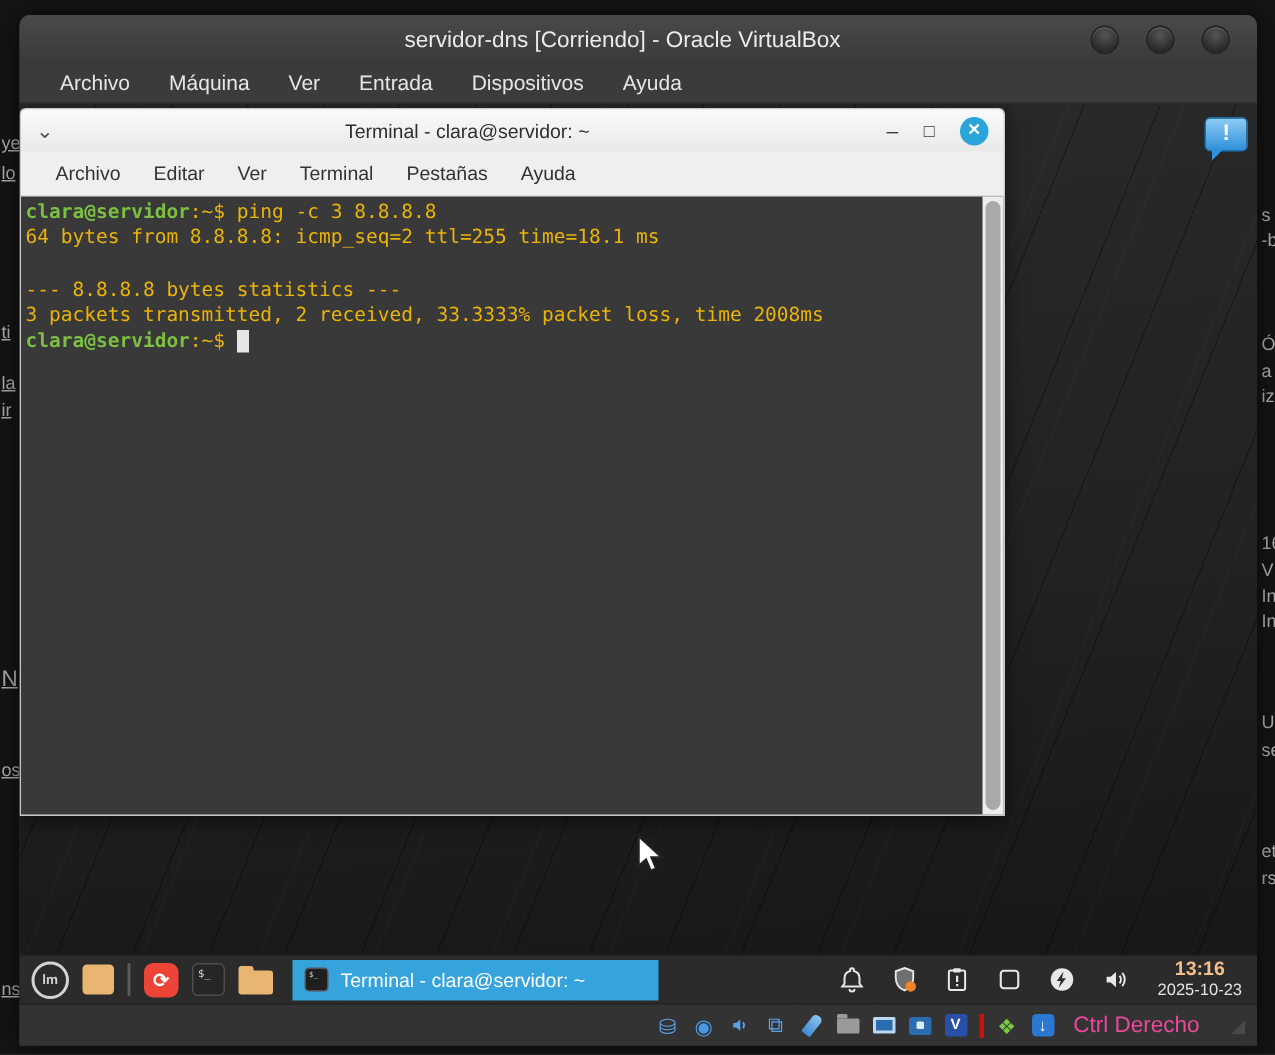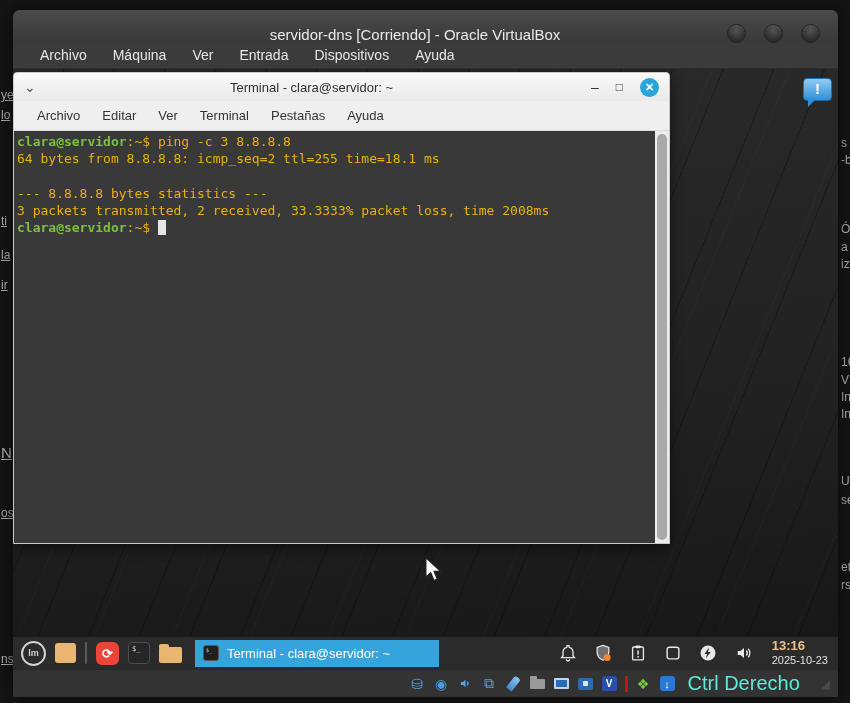--- a/index.html
+++ b/index.html
@@ -19,21 +19,21 @@
   .vbox-window{
     position:absolute;left:13px;top:10px;width:825px;height:687px;z-index:2;
     display:flex;flex-direction:column;
     border-radius:7px 7px 0 0;
     box-shadow:0 0 20px rgba(0,0,0,.65);
     background:#3a3a3a;
   }
   .vbox-titlebar{
     height:33px;flex:0 0 33px;border-radius:7px 7px 0 0;
     background:linear-gradient(#4a4a4a,#393939);
-    display:flex;align-items:flex-end;position:relative;
+    display:flex;align-items:center;position:relative;
   }
   .vbox-title{flex:1;text-align:center;color:#eaeaea;font-size:15px;padding-left:90px;}
   .vbox-buttons{display:flex;gap:18px;padding:0 18px 0 0;}
   .wbtn{
     width:17px;height:17px;border-radius:50%;
     background:radial-gradient(circle at 50% 30%,#555 0%,#2c2c2c 70%);
     border:1px solid #222;box-shadow:inset 0 1px 1px rgba(255,255,255,.15);
   }
   .vbox-menubar{
     height:25px;flex:0 0 25px;background:#3b3b3b;display:flex;align-items:stretch;padding-left:14px;
@@ -131,57 +131,57 @@
     background:#35a3dc;color:#fff;font-size:13px;padding:0 16px 0 8px;min-width:220px;
   }
   .mini-term{
     width:16px;height:16px;background:#1f1f1f;border:1px solid #555;border-radius:3px;box-sizing:border-box;
     color:#ddd;font-size:5px;font-family:"DejaVu Sans Mono",monospace;padding:1px 0 0 2px;
   }
   .tb-spacer{flex:1;}
   .tray{display:flex;align-items:center;gap:15px;}
   .tray svg{display:block;}
   .shield-wrap{position:relative;}
-  .clock{text-align:left;line-height:1.15;margin-left:8px;margin-right:2px;}
+  .clock{text-align:center;line-height:1.15;margin-left:8px;margin-right:2px;}
   .clock .time{color:#f2be8b;font-weight:bold;font-size:13px;}
   .clock .date{color:#e2e2e2;font-size:11px;}
 
   
   .vbox-statusbar{
     height:27px;flex:0 0 27px;background:#333;border-top:1px solid #272727;
     display:flex;align-items:center;justify-content:flex-end;gap:7px;padding:0 8px;
   }
   .si{display:grid;place-items:center;width:17px;height:17px;}
   .si-glyph{font-size:14px;}
   .si-usb{width:7px;height:15px;background:linear-gradient(#8ec4f0,#3f8ad0);border-radius:3px 3px 1px 1px;transform:rotate(38deg);}
   .si-foldr{width:15px;height:10px;background:#9a9a9a;border-radius:1px;position:relative;}
   .si-foldr::before{content:"";position:absolute;top:-3px;left:0;width:7px;height:3px;background:#9a9a9a;border-radius:1px 1px 0 0;}
   .si-disp{width:15px;height:11px;border:2px solid #bcd8f0;background:#2b6cb0;box-sizing:border-box;border-radius:1px;}
   .si-rec{width:15px;height:12px;background:#2b6cb0;border-radius:2px;display:grid;place-items:center;}
   .si-rec i{width:5px;height:5px;background:#dce9f7;border-radius:1px;display:block;}
   .si-v{width:15px;height:15px;background:#2850a8;border-radius:2px;color:#fff;font-size:10px;font-weight:bold;display:grid;place-items:center;}
   .si-redbar{width:3px;height:16px;background:#cc1111;}
   .si-kb{width:15px;height:15px;background:#2b78d0;border-radius:3px;color:#fff;font-size:11px;font-weight:bold;display:grid;place-items:center;}
-  .hostkey{color:#5eead4;font-size:20px;margin-left:5px;white-space:nowrap;}
+  .hostkey{color:#ec4899;font-size:15px;margin-left:5px;white-space:nowrap;}
   .grip{color:#4a4a4a;font-size:12px;margin-left:14px;}
 
   
   .mouse-cursor{position:absolute;left:411px;top:487px;z-index:6;}
 </style>
 </head>
 <body>
 
 <div class="bg-title-clip">
   <span>Oracle VirtualBox Ad</span>
 </div>
 <span class="frag frag-l" style="top:88px">ye</span>
 <span class="frag frag-l" style="top:108px">lo</span>
 <span class="frag frag-l" style="top:214px">ti</span>
 <span class="frag frag-l" style="top:248px">la</span>
-<span class="frag frag-l" style="top:278px">ir</span>
+<span class="frag frag-l" style="top:266px">ir</span>
 <span class="frag frag-l" style="top:444px;font-size:15px">N</span>
 <span class="frag frag-l" style="top:506px">os</span>
 <span class="frag frag-l" style="top:652px">ns</span>
 <span class="frag frag-r" style="top:136px">s</span>
 <span class="frag frag-r" style="top:153px">-b</span>
 <span class="frag frag-r" style="top:222px">Óp</span>
 <span class="frag frag-r" style="top:240px">a</span>
 <span class="frag frag-r" style="top:257px">iz</span>
 <span class="frag frag-r" style="top:355px">16</span>
 <span class="frag frag-r" style="top:373px">VI</span>

